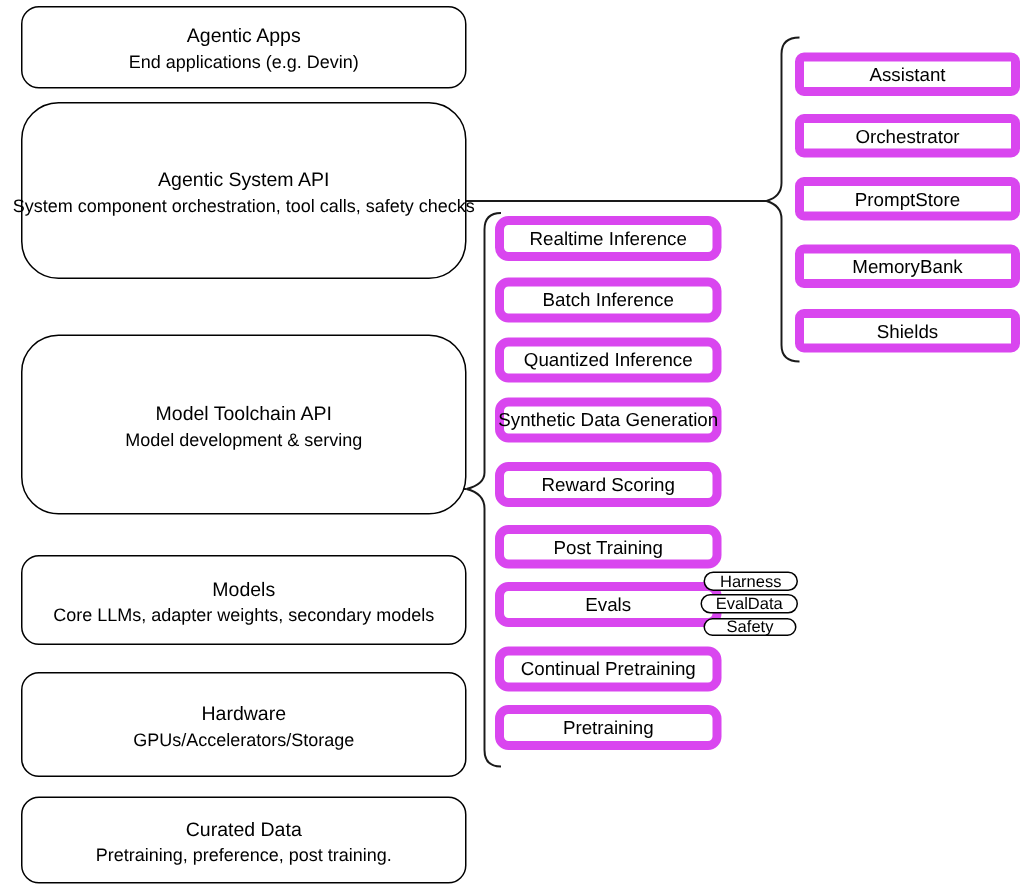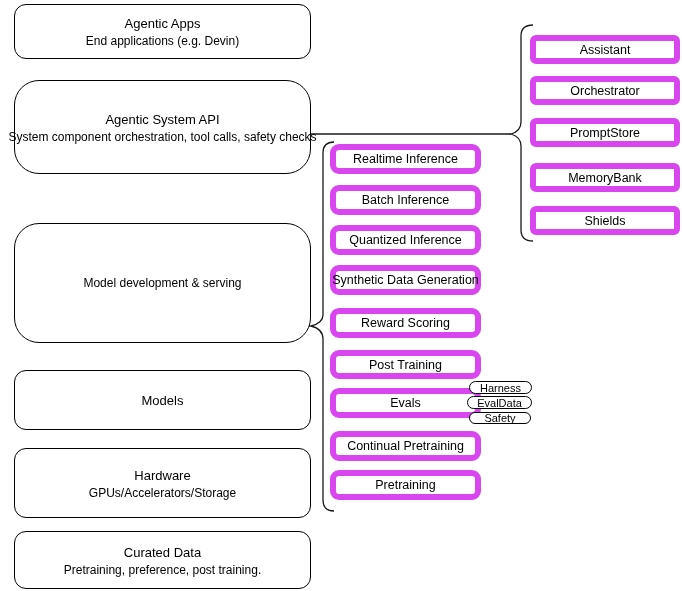--- a/index.html
+++ b/index.html
@@ -79,31 +79,33 @@
     <path d="M533 25 Q521 25 521 36 V122 Q521 131 511 134 Q521 137 521 146 V230 Q521 241 533 241"></path>
     <path d="M301 326 H311"></path>
     <path d="M334 142 Q323 142 323 153 V315 Q323 323 311 326 Q323 329 323 339 V500 Q323 511 334 511"></path>
   </svg>
 
   <div class="layer-box" style="top:4px;height:55px;border-radius:12px">
     <div class="layer-title">Agentic Apps</div>
     <div class="layer-subtitle">End applications (e.g. Devin)</div>
   </div>
 
-  <div class="layer-box" style="top:80px;height:94px;border-radius:25px">
+  <div class="layer-box" style="top:68px;height:118px;border-radius:25px">
     <div class="layer-title">Agentic System API</div>
     <div class="layer-subtitle">System component orchestration, tool calls, safety checks</div>
   </div>
 
   <div class="layer-box" style="top:223px;height:120px;border-radius:25px">
+    <div class="layer-title">Model Toolchain API</div>
     <div class="layer-subtitle">Model development &amp; serving</div>
   </div>
 
   <div class="layer-box" style="top:370px;height:60px;border-radius:12px">
     <div class="layer-title">Models</div>
+    <div class="layer-subtitle">Core LLMs, adapter weights, secondary models</div>
   </div>
 
   <div class="layer-box" style="top:448px;height:70px;border-radius:12px">
     <div class="layer-title">Hardware</div>
     <div class="layer-subtitle">GPUs/Accelerators/Storage</div>
   </div>
 
   <div class="layer-box" style="top:531px;height:58px;border-radius:12px">
     <div class="layer-title">Curated Data</div>
     <div class="layer-subtitle">Pretraining, preference, post training.</div>

